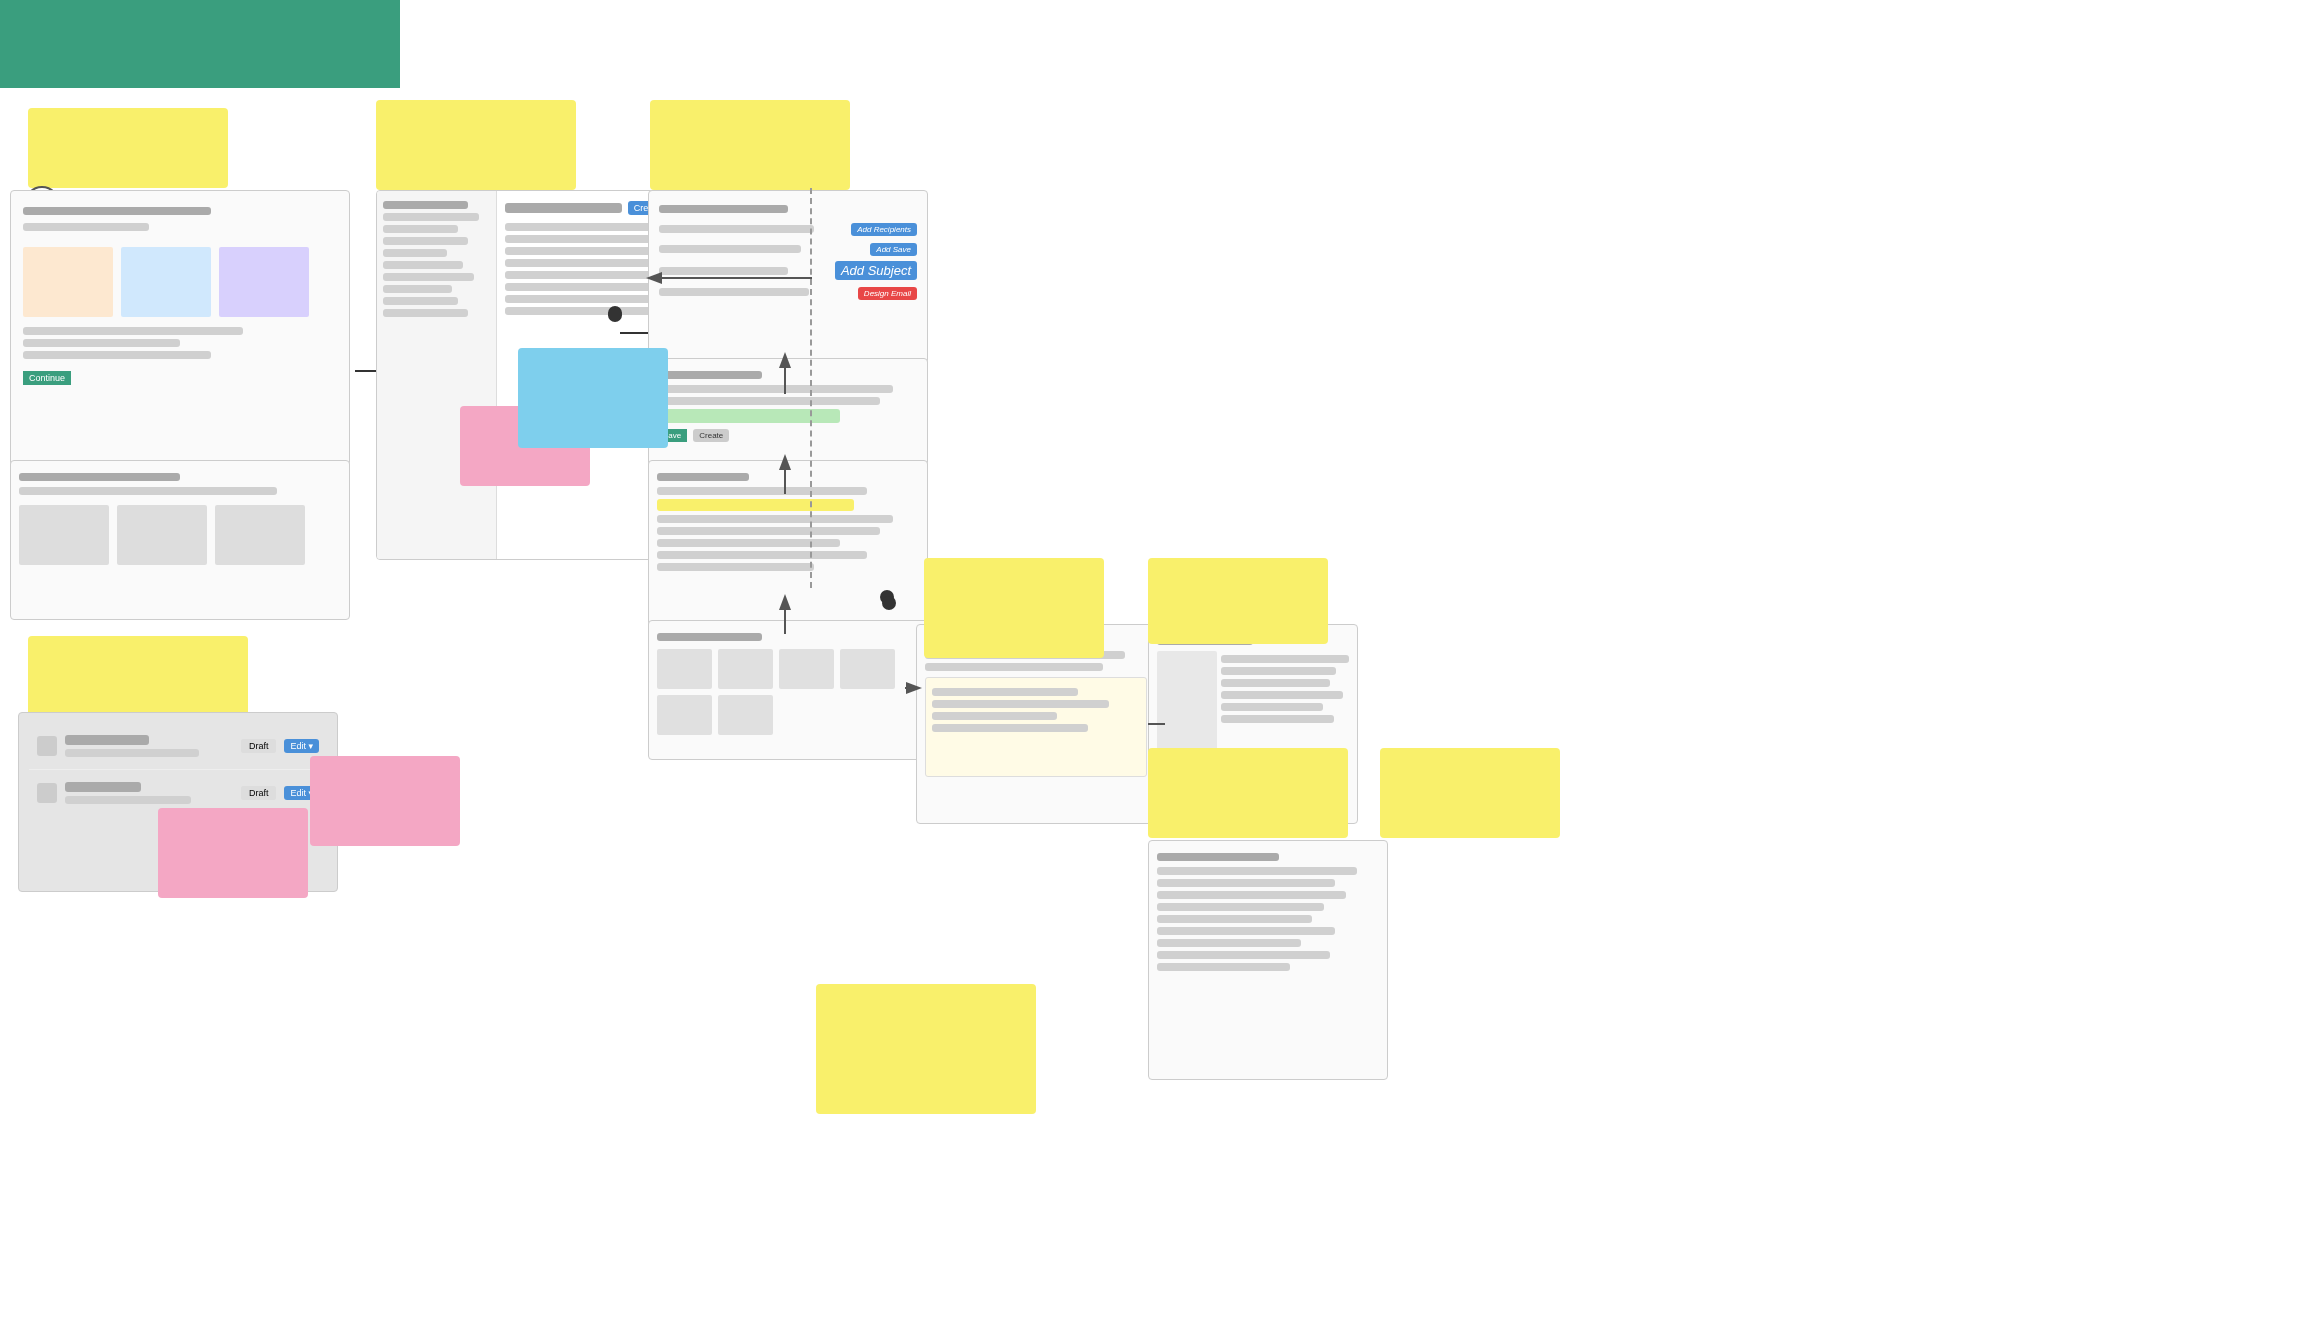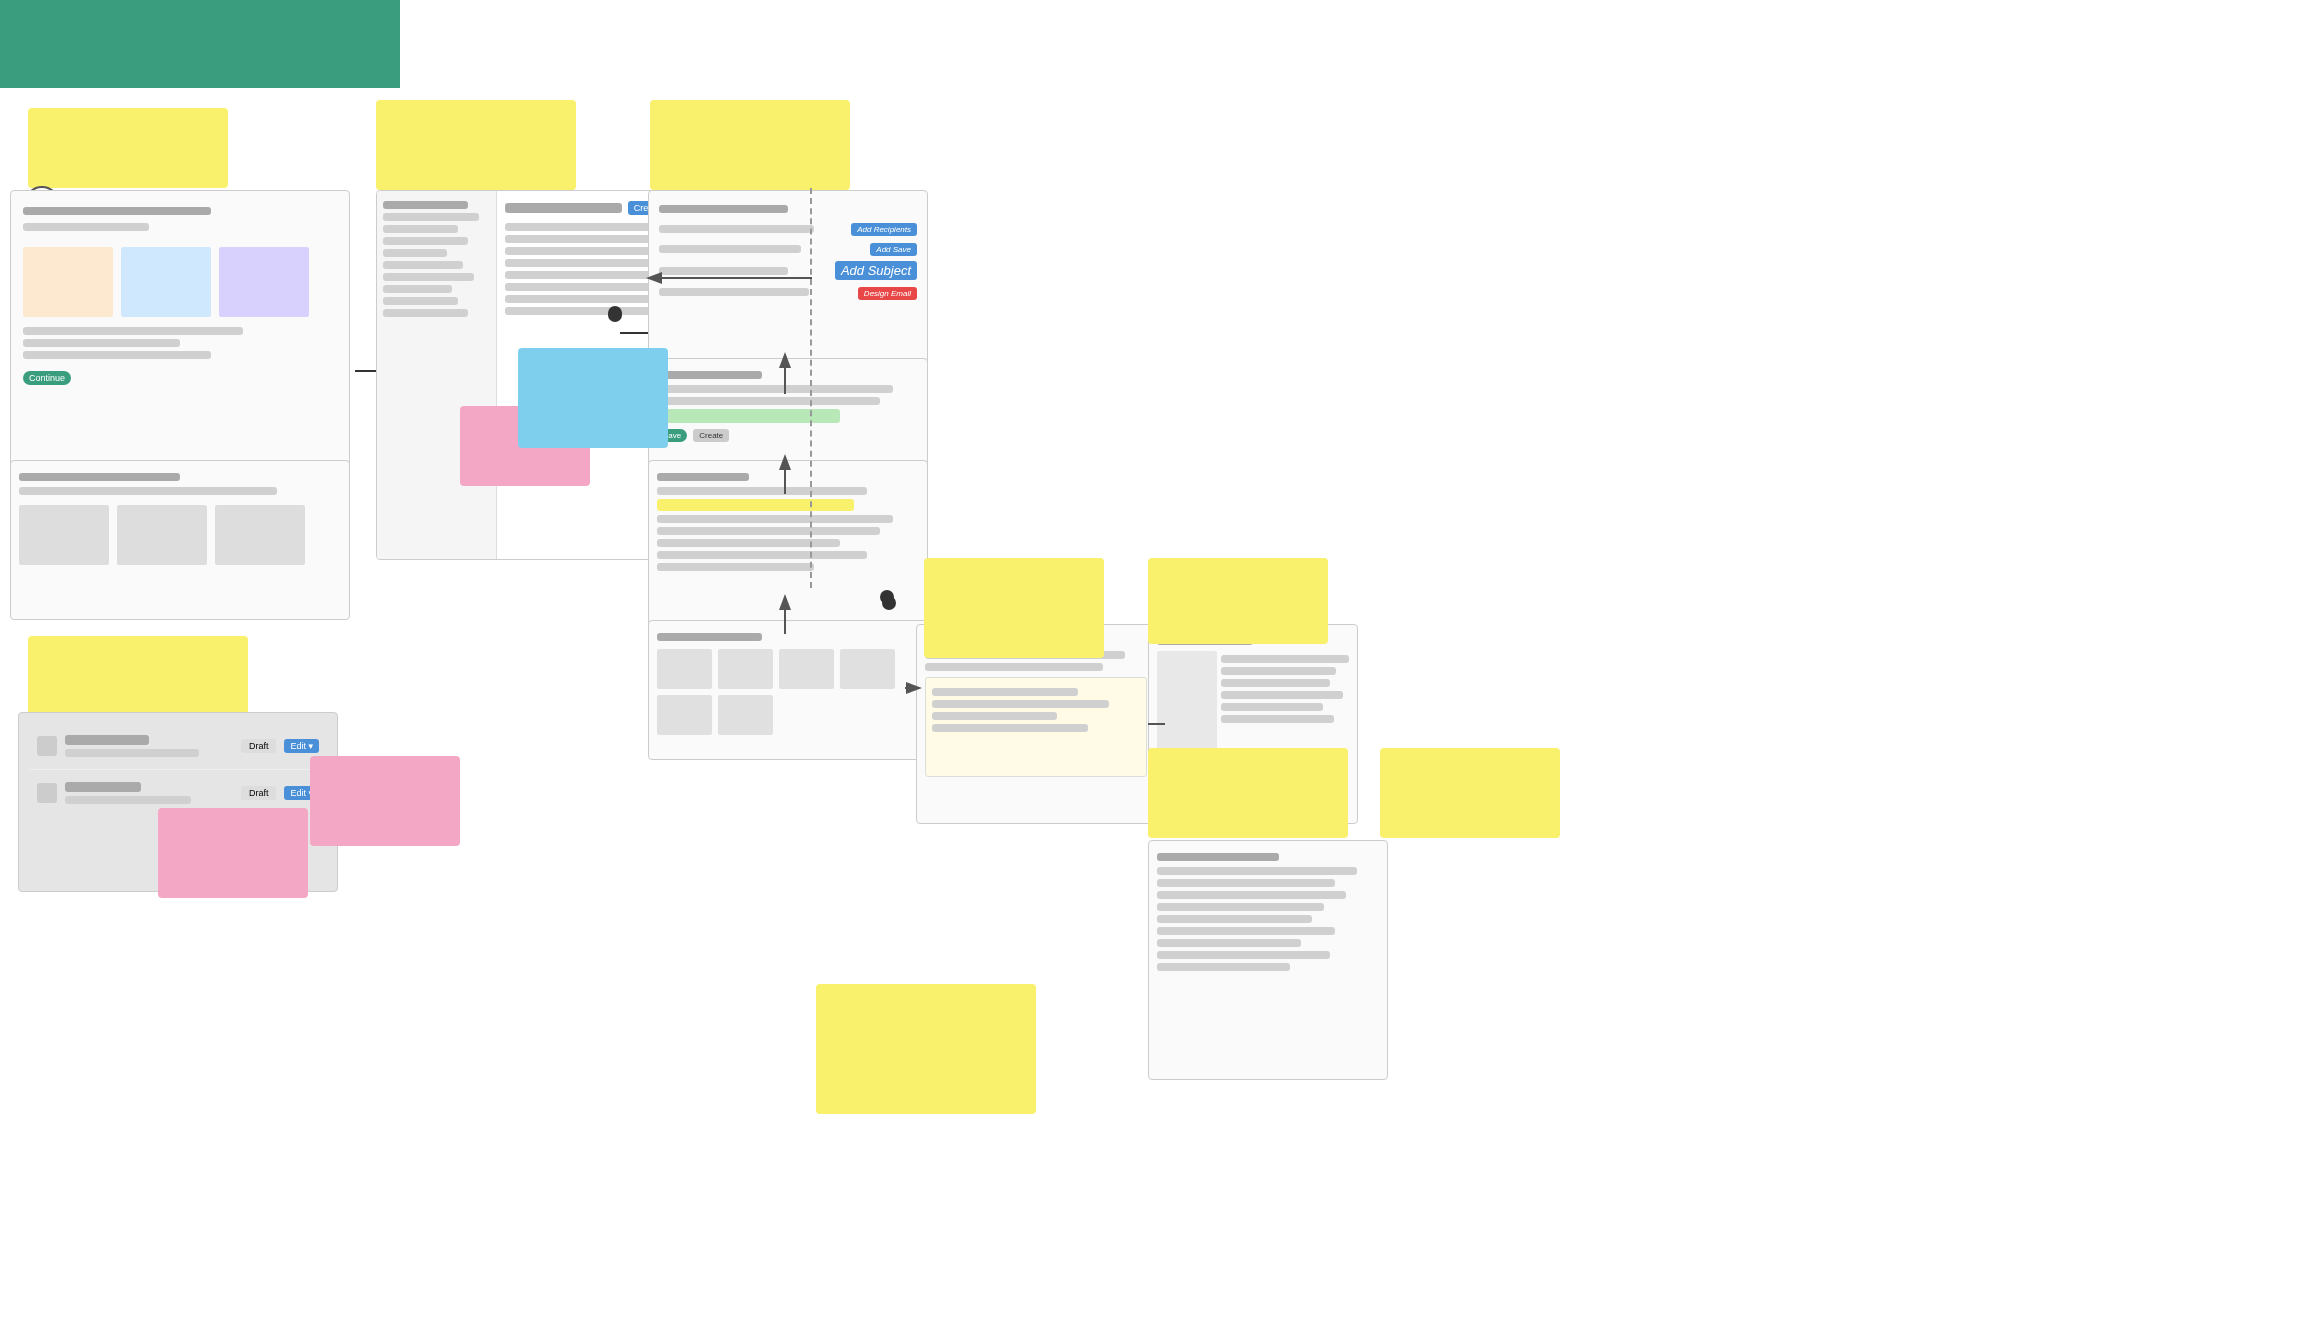--- a/index.html
+++ b/index.html
@@ -112,21 +112,21 @@
       background: #4a90d9;
       color: #fff;
       border-radius: 3px;
       font-size: 9px;
       padding: 2px 6px;
       display: inline-block;
     }
     .ss-btn-green {
       background: #3a9e7e;
       color: #fff;
-      border-radius: 7px;
+      border-radius: 0;
       font-size: 9px;
       padding: 2px 6px;
       display: inline-block;
     }
 
     
     .ss-sidebar {
       position: absolute;
       left: 0; top: 0; bottom: 0;
       width: 28%;

